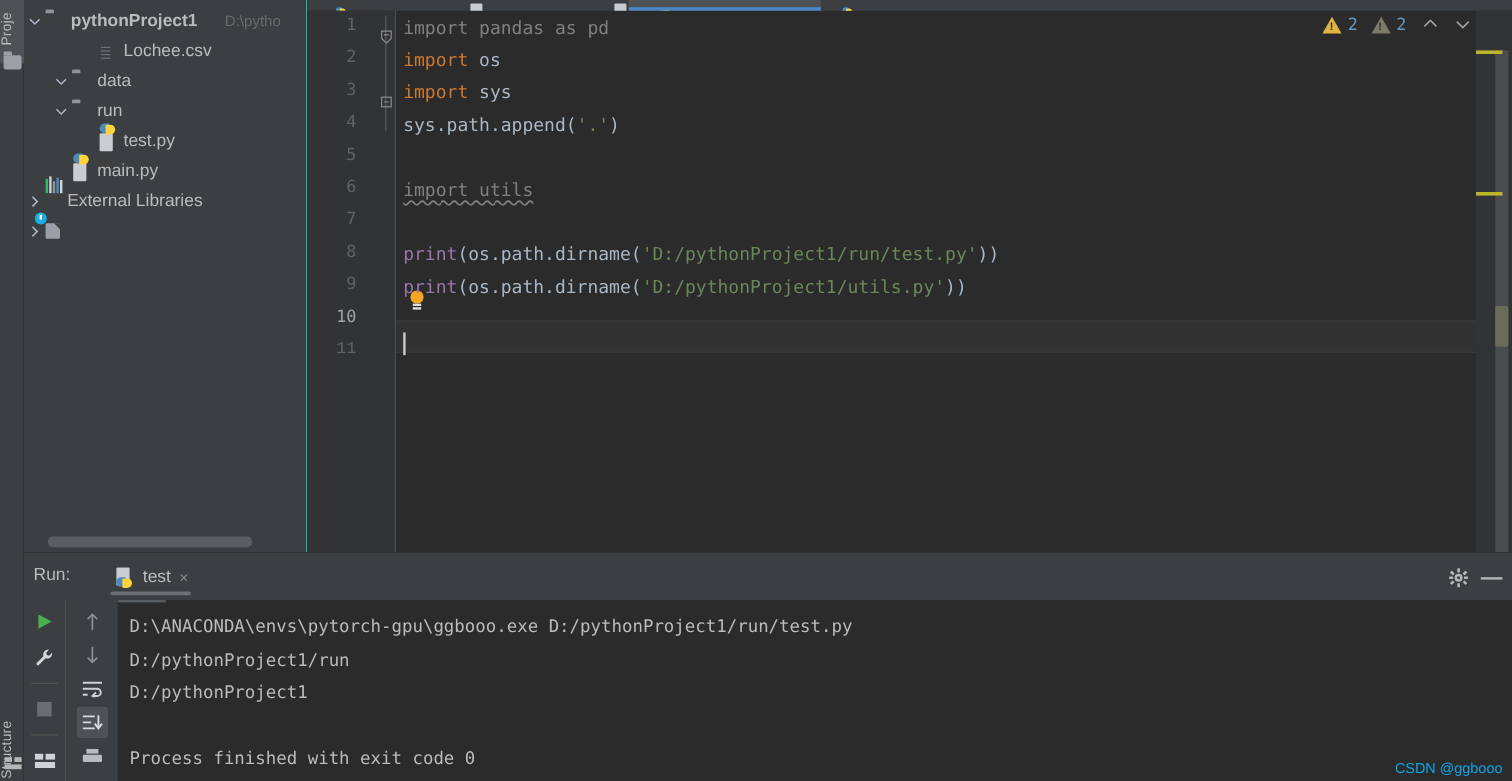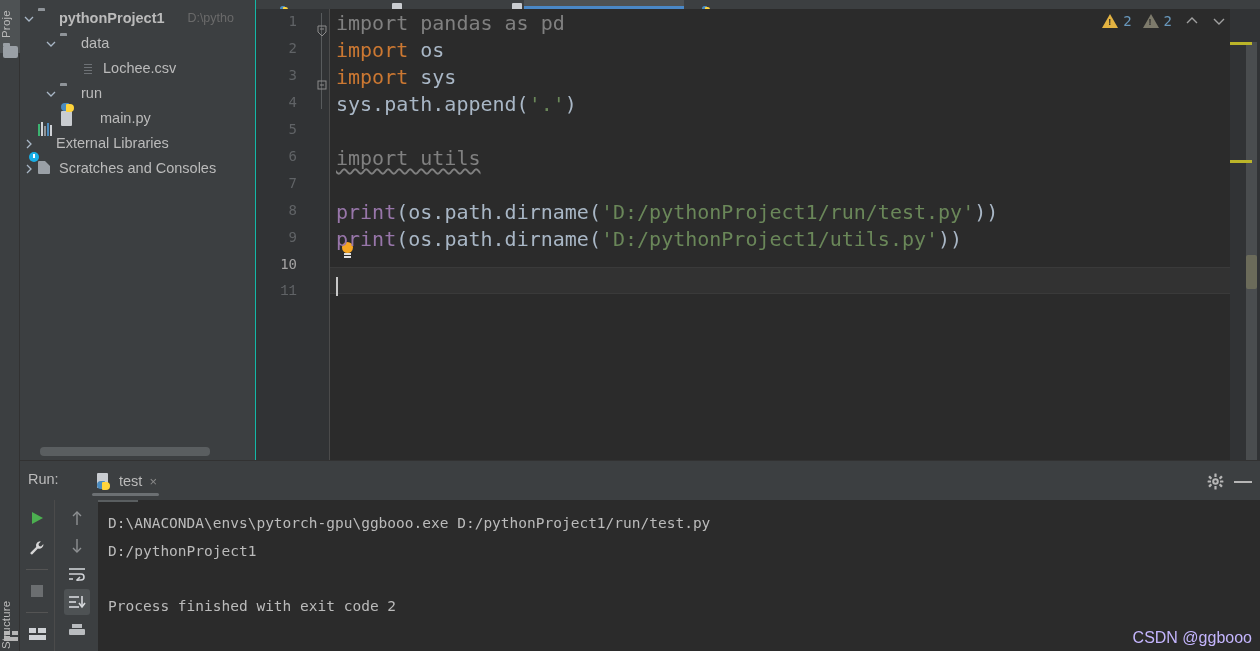--- a/index.html
+++ b/index.html
@@ -134,21 +134,21 @@
   }
   .lineno.cur { color: #a4a3a3; }
   .foldmark { position:absolute; left:60px; width:12px; height:12px; }
   .foldmark svg { display:block; }
   .vbar {
     position:absolute; left:65px; width:1px; background:#585b5d;
   }
 
   .code {
     position: absolute; left: 74px; top: 9px; right: 30px; bottom: 0;
-    font-family: "DejaVu Sans Mono", monospace; font-size: 20px;
+    font-family: "DejaVu Sans Mono", monospace; font-size: 15px;
     color: #a9b7c6; white-space: pre;
   }
   .cline { position:absolute; left: 6px; height: 27px; line-height: 27px; }
   .cline.highlight-band {
     left:0; right:-30px; background:#323232; border-top:1px solid #3a3a3a;
     border-bottom:1px solid #3a3a3a;
   }
   .kw   { color: #cc7832; }
   .fn   { color: #9876aa; }
   .str  { color: #6a8759; }
@@ -242,21 +242,21 @@
   .console {
     position:absolute; left:78px; top:39px; right:0; bottom:0;
     background:#2b2b2b; padding: 10px 0 0 10px; overflow:hidden;
   }
   .cout {
     font-family:"DejaVu Sans Mono", monospace; font-size:14.5px;
     color:#bbbbbb; line-height: 27.5px; white-space:pre;
   }
   .watermark {
     position:absolute; right: 8px; bottom: 4px;
-    font-size: 16px; color: #c4b5fd;
+    font-size: 12px; color: #0ea5e9;
   }
   .console-hscroll {
     position:absolute; left:0; top:0; height:4px; background:#5a5e60;
   }
 </style>
 </head>
 <body>
 
 <div id="app">
 
@@ -275,54 +275,57 @@
     <div class="tree" id="tree">
         <div class="tree-row">
           <span class="arrow" style="left: 2px;"><svg width="10" height="10" viewBox="0 0 10 10">
               <polyline points="1,3 5,7 9,3" fill="none" stroke="#a9b7c6" stroke-width="1.3"></polyline>
             </svg></span>
           <span class="tw-icon" style="left: 18px;"><span class="folder-ic"></span></span>
           <span class="tw-label" style="left: 39px; font-weight: 700;">pythonProject1</span>
           <span class="tw-label tw-sub" style="left: 167.4px;">D:\pytho</span>
         </div>
         <div class="tree-row">
+          <span class="tw-icon" style="left: 62px;"><span class="csv-ic"></span></span>
+          <span class="tw-label" style="left: 83px;">Lochee.csv</span>
+        </div>
+        <div class="tree-row">
           <span class="arrow" style="left: 24px;"><svg width="10" height="10" viewBox="0 0 10 10">
               <polyline points="1,3 5,7 9,3" fill="none" stroke="#a9b7c6" stroke-width="1.3"></polyline>
             </svg></span>
           <span class="tw-icon" style="left: 40px;"><span class="folder-ic"></span></span>
           <span class="tw-label" style="left: 61px;">data</span>
         </div>
         <div class="tree-row">
-          <span class="tw-icon" style="left: 62px;"><span class="csv-ic"></span></span>
-          <span class="tw-label" style="left: 83px;">Lochee.csv</span>
-        </div>
-        <div class="tree-row">
           <span class="arrow" style="left: 24px;"><svg width="10" height="10" viewBox="0 0 10 10">
               <polyline points="1,3 5,7 9,3" fill="none" stroke="#a9b7c6" stroke-width="1.3"></polyline>
             </svg></span>
           <span class="tw-icon" style="left: 40px;"><span class="folder-ic"></span></span>
           <span class="tw-label" style="left: 61px;">run</span>
         </div>
         <div class="tree-row">
+          <span class="tw-icon" style="left: 62px;"><span class="py-ic"><span class="sheet"></span><span class="b"></span><span class="y"></span></span></span>
+          <span class="tw-label" style="left: 83px;">test.py</span>
+        </div>
+        <div class="tree-row">
           <span class="tw-icon" style="left: 40px;"><span class="py-ic"><span class="sheet"></span><span class="b"></span><span class="y"></span></span></span>
-          <span class="tw-label" style="left: 61px; margin-left: 19px;">main.py</span>
+          <span class="tw-label" style="left: 61px;">main.py</span>
         </div>
         <div class="tree-row">
           <span class="arrow" style="left: 2px;"><svg width="10" height="10" viewBox="0 0 10 10">
               <polyline points="3,1 7,5 3,9" fill="none" stroke="#a9b7c6" stroke-width="1.3"></polyline>
             </svg></span>
           <span class="tw-icon" style="left: 18px;"><span class="lib-ic"><i></i><i></i><i></i><i></i><i></i></span></span>
           <span class="tw-label" style="left: 36px;">External Libraries</span>
         </div>
         <div class="tree-row">
           <span class="arrow" style="left: 2px;"><svg width="10" height="10" viewBox="0 0 10 10">
               <polyline points="3,1 7,5 3,9" fill="none" stroke="#a9b7c6" stroke-width="1.3"></polyline>
             </svg></span>
           <span class="tw-icon" style="left: 18px;"><span class="scr-ic"><span class="pg"></span><span class="clk"></span></span></span>
-          <span class="tw-label" style="left: 39px;">Scratches and Consoles</span>
         </div>
       </div>
     <div class="panel-hscroll" id="panel-hscroll" style="left:20px;width:170px;"></div>
   </div>
 
   <div class="editor-wrap">
 
     <div class="tabbar">
       <div class="tabstub" style="left:14px;width:110px;">
         <span class="ico" style="left:10px;">
@@ -506,21 +509,22 @@
           <rect x="4" y="0" width="10" height="4" fill="#b9bcbf"></rect>
           <rect x="1" y="5" width="16" height="6" rx="1" fill="#b9bcbf"></rect>
         </svg>
       </span>
     </div>
 
     <div class="console">
       <div class="console-hscroll" style="left:0;width:40px;top:-2px;"></div>
       <div id="console-lines">
           <div class="cout">D:\ANACONDA\envs\pytorch-gpu\ggbooo.exe D:/pythonProject1/run/test.py</div>
+          <div class="cout">D:/pythonProject1/run</div>
           <div class="cout">D:/pythonProject1</div>
           <div class="cout">&nbsp;</div>
-          <div class="cout">Process finished with exit code 2</div>
+          <div class="cout">Process finished with exit code 0</div>
         </div>
       <div class="watermark">CSDN @ggbooo</div>
     </div>
   </div>
 
 </div>
 
 </body></html>

